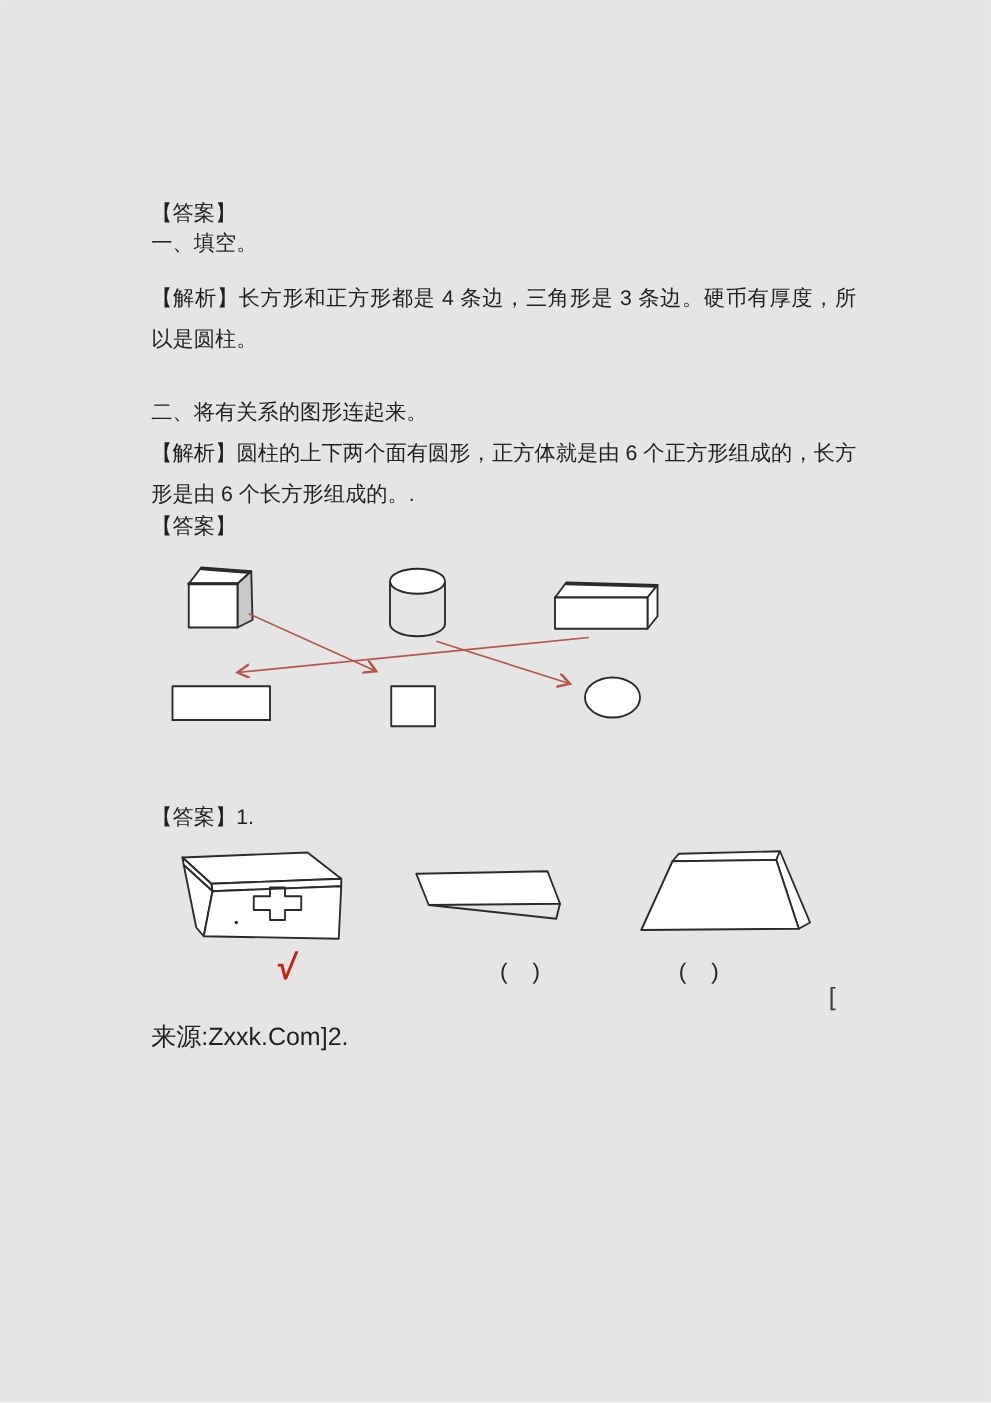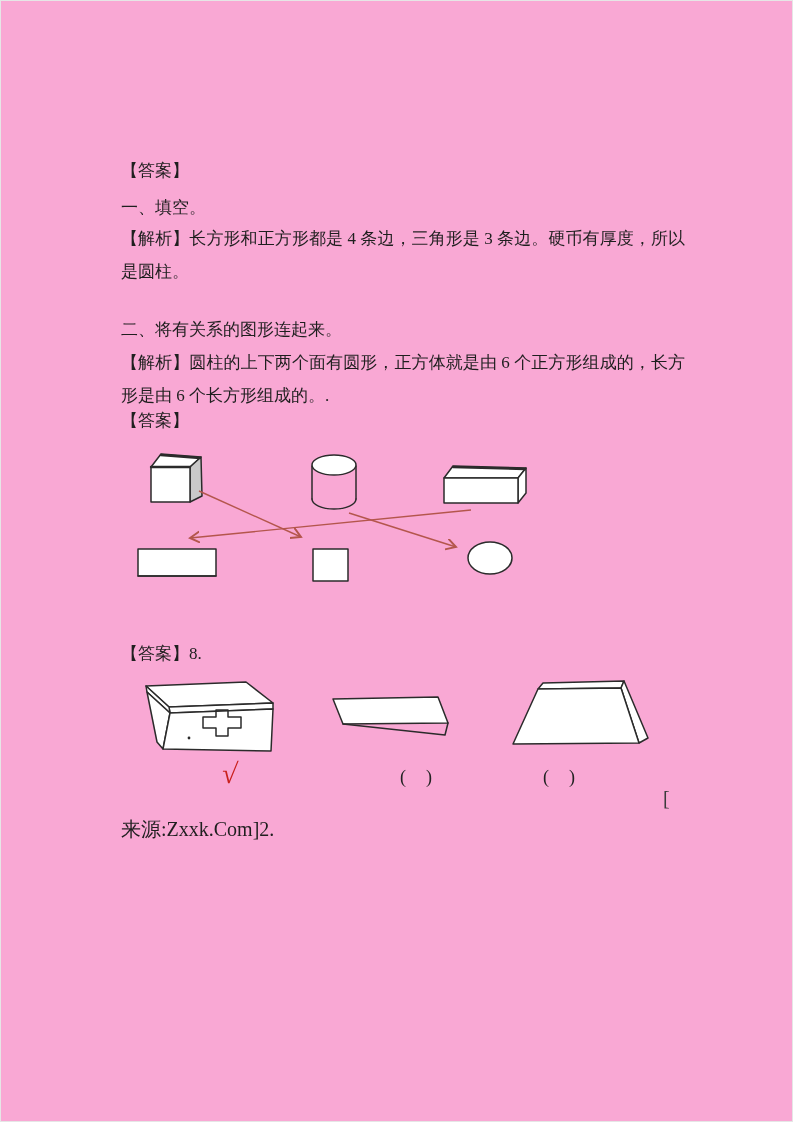--- a/index.html
+++ b/index.html
@@ -1,38 +1,38 @@
 <!DOCTYPE html>
 <html><head>
 <meta charset="utf-8">
 <style>
   html,body{margin:0;padding:0;background:#fff;}
   .page{
     position:relative;
     width:793px;height:1122px;
-    background:#f9a8d4;
+    background:#e5e5e5;
     border:1px solid #e6e6e6;
     box-sizing:border-box;
-    font-family:Liberation Serif, serif;
+    font-family:Liberation Sans, sans-serif;
     color:#1f1f1f;
     overflow:hidden;
   }
   .para{
     position:absolute;
     left:120px;
     width:564px;
     font-size:17px;
     line-height:33px;
     text-align:justify;
     white-space:pre-wrap;
     color:#1f1f1f;
   }
   .oneline{white-space:pre;width:auto;text-align:left;}
   .t1{top:153px;}
-  .t2{top:190px;}
+  .t2{top:177px;}
   .t3{top:221px;}
   .t4{top:279px;}
   .t5{top:312px;}
   .t6{top:345px;}
   .t7{top:403px;}
   .t8{top:600px;}
   .t9{top:636px;}
   .diagram-svg{position:absolute;left:110px;top:440px;}
   .shapes-svg{position:absolute;left:120px;top:668px;}
   .checkmark{
@@ -111,21 +111,21 @@
 
     <g>
       <ellipse class="inkf" cx="379" cy="117" rx="22" ry="16" stroke-width="1.9"></ellipse>
     </g>
 
     <line class="arrow" x1="88" y1="50" x2="190" y2="96" marker-end="url(#arrw)"></line>
     <line class="arrow" x1="360" y1="69" x2="79" y2="97" marker-end="url(#arrw)"></line>
     <line class="arrow" x1="238" y1="72" x2="345" y2="106" marker-end="url(#arrw)"></line>
   </svg>
 
-  <div class="para t9 oneline">【答案】8.</div>
+  <div class="para t9 oneline">【答案】1.</div>
 
   <svg class="shapes-svg" width="560" height="100" viewBox="0 0 560 100">
 
     <g>
       <polygon class="inkf" points="25,17 125,13 152,34 48,38"></polygon>
       <polygon class="inkf" points="48,38 152,34 152,40 49,44"></polygon>
       <polygon class="inkf" points="25,17 48,38 49,44 26,23"></polygon>
       <polygon class="inkf" points="26,23 49,44 42,80 36,73"></polygon>
       <polygon class="inkf" points="49,44 152,40 150,82 42,80"></polygon>
       <path class="ink" d="M95,41 L107,41 L107,48 L120,48 L120,59 L107,59 L107,67 L95,67 L95,59 L82,59 L82,48 L95,48 Z" stroke-width="1.6"></path>

